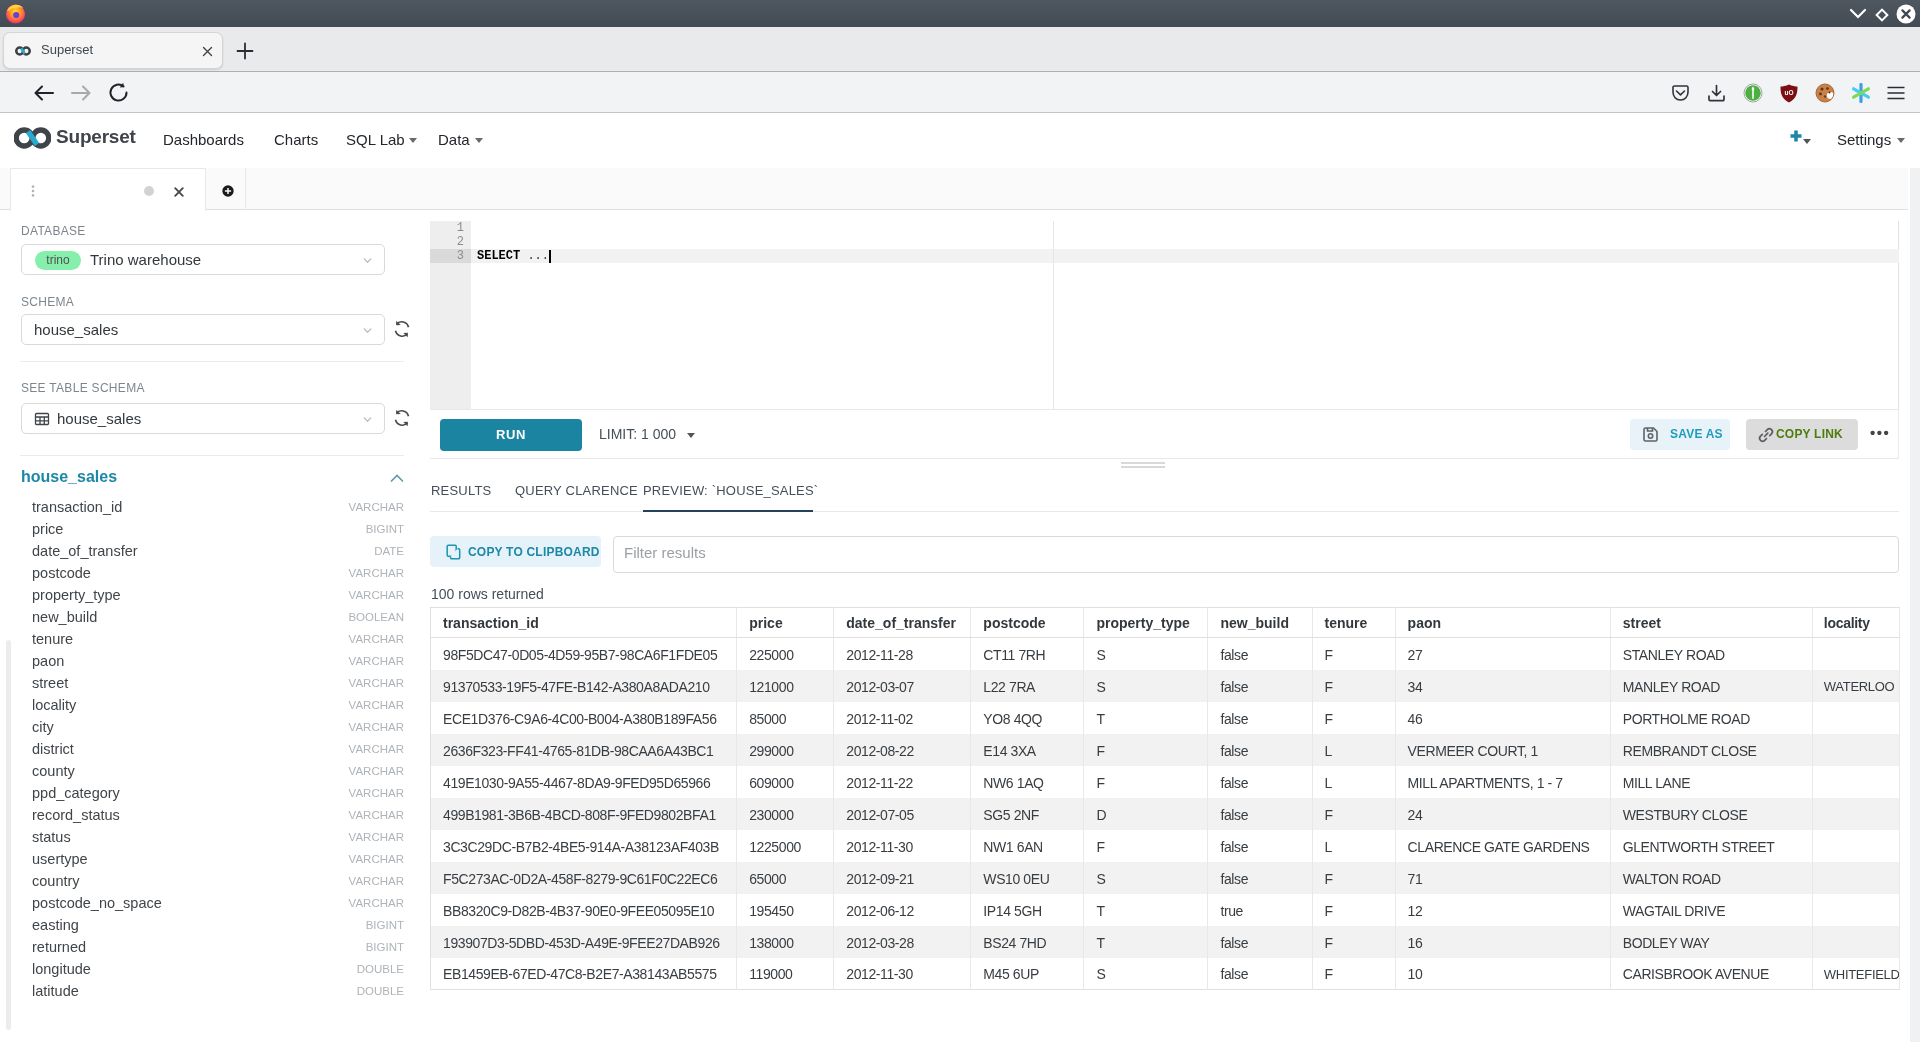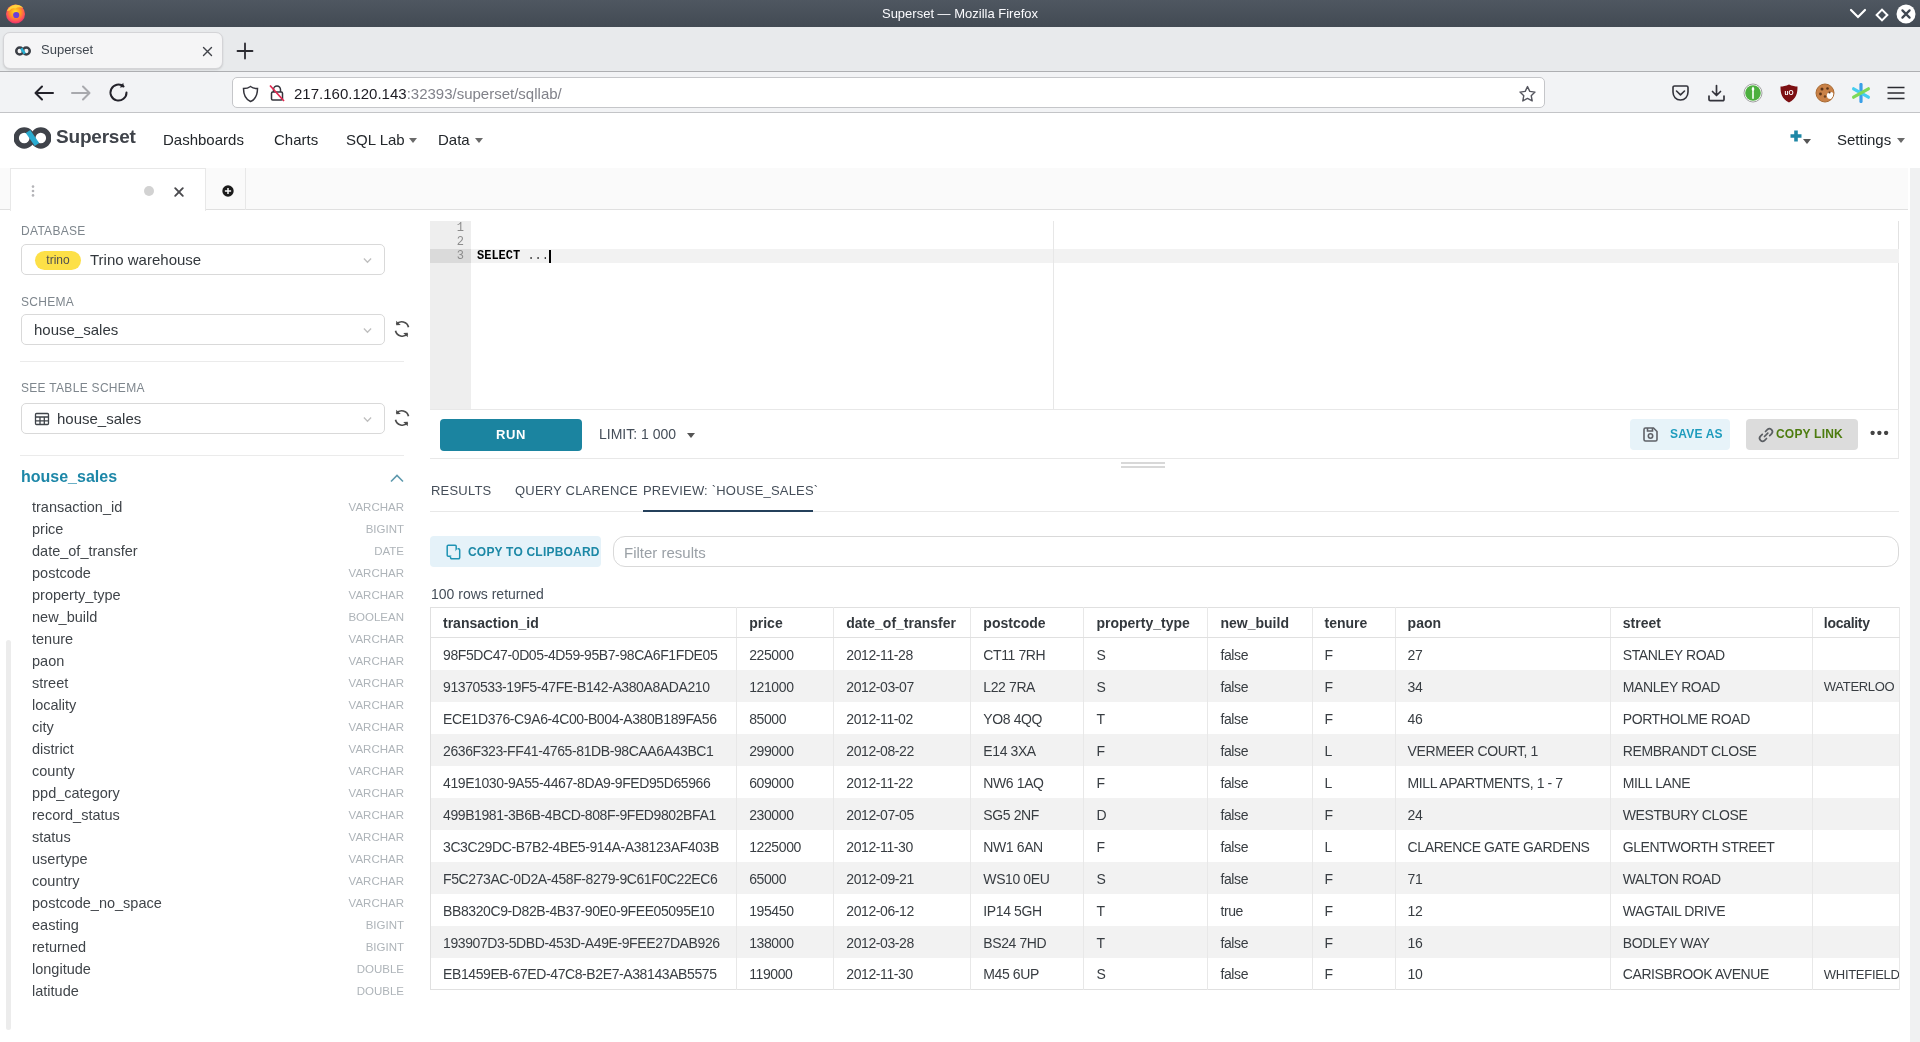--- a/index.html
+++ b/index.html
@@ -49,21 +49,21 @@
 #edtoolbar { white-space:nowrap; left:430px; top:409px; width:1469px; height:50px; background:#fff; border-top:1px solid #e8e8e8; border-bottom:1px solid #e8e8e8; border-right:1px solid #e9e9e9; }
 #runbtn { left:10px; top:9px; width:142px; height:32px; background:#1b84a0; border-radius:4px; color:#fff; font-size:13px; font-weight:bold; text-align:center; line-height:32px; letter-spacing:.6px; }
 #saveas { white-space:nowrap; left:1200px; top:9px; width:100px; height:31px; background:#e7f3f9; border-radius:4px; }
 #copylink { white-space:nowrap; left:1316px; top:9px; width:112px; height:31px; background:#dcdcdc; border-radius:4px; }
 
 #southtabs { left:430px; top:461px; width:1469px; height:51px; }
 .stab { top:22px; white-space:nowrap; font-size:13px; color:#454e59; letter-spacing:.2px; }
 #stabline { left:430px; top:511px; width:1469px; height:1px; background:#e8e8e8; }
 #stabunder { left:643px; top:510px; width:170px; height:2px; background:#24405b; }
 #copyclip { white-space:nowrap; left:430px; top:536px; width:171px; height:31px; background:#e5f2f9; border-radius:4px; }
-#filterbox { left:613px; top:536px; width:1286px; height:31px; background:#fff; border:1px solid #d9d9d9; border-radius:12px;text-decoration:underline; }
+#filterbox { left:613px; top:536px; width:1286px; height:37px; background:#fff; border:1px solid #d9d9d9; border-radius:4px;text-decoration:underline; }
 #rowsret { left:431px; top:586px; font-size:14px; color:#454e59; }
 
 #rtable { left:430px; top:607px; width:1470px; background:#fff; border:1px solid #e0e0e0; border-collapse:collapse; table-layout:fixed; font-size:14px; color:#383d42; }
 #rtable th { height:30px; font-weight:bold; text-align:left; padding:0 0 0 12px; border-right:1px solid #e8e8e8; border-bottom:1px solid #e0e0e0; color:#33383d; overflow:hidden; white-space:nowrap; }
 #rtable td { height:32px; padding:2px 0 0 12px; letter-spacing:-.4px; border-right:1px solid #e8e8e8; overflow:hidden; white-space:nowrap; }
 #rtable tr.odd td { background:#f2f2f2; }
 #rtable td:last-child, #rtable th:last-child { padding-left:11px; font-size:13px; letter-spacing:-.3px; }
 #rtable th:last-child { font-size:14px; }
 </style>
 </head>
@@ -77,21 +77,20 @@
             <stop offset="0%" stop-color="#ffe226"></stop>
             <stop offset="45%" stop-color="#ff9a1e"></stop>
             <stop offset="80%" stop-color="#ff4f5e"></stop>
             <stop offset="100%" stop-color="#e43368"></stop>
           </radialGradient>
         </defs>
     <circle cx="10.5" cy="11" r="9.5" fill="url(#ffg)"></circle>
     <circle cx="11.2" cy="12" r="3.1" fill="#6a3fd8"></circle>
     <path d="M2 8 Q4.5 2.5 10 1.8 Q15 1.4 18.2 4.8 Q13.5 3.4 10.5 5.6 Q7 4.2 4.6 7.4 Q3 7.6 2 8 Z" fill="#ffd23e"></path>
   </svg>
-  <div class="abs" id="titletext">Superset — Mozilla Firefox</div>
   <svg class="abs" style="left:1849px;top:8px" width="18" height="12" viewBox="0 0 18 12">
         <path d="M2 2 L9 9 L16 2" stroke="#fff" stroke-width="2.2" fill="none" stroke-linecap="round"></path>
       </svg>
   <svg class="abs" style="left:1874px;top:7px" width="16" height="16" viewBox="0 0 16 16">
         <rect x="4.2" y="4.2" width="7.6" height="7.6" fill="none" stroke="#fff" stroke-width="2" transform="rotate(45 8 8)"></rect>
       </svg>
   <svg class="abs" style="left:1896px;top:4px" width="20" height="20" viewBox="0 0 20 20">
         <circle cx="10" cy="10" r="9.5" fill="#fff"></circle>
         <path d="M6.4 6.4 L13.6 13.6 M13.6 6.4 L6.4 13.6" stroke="#3e4650" stroke-width="2.2" stroke-linecap="round"></path>
       </svg>
@@ -118,34 +117,20 @@
   <svg class="abs" style="left:31px;top:8px" width="26" height="26" viewBox="0 0 26 26">
         <path d="M22 13 H5 M11 6.5 L4.5 13 L11 19.5" stroke="#23222a" stroke-width="2" fill="none" stroke-linecap="round" stroke-linejoin="round"></path>
       </svg>
   <svg class="abs" style="left:68px;top:8px" width="26" height="26" viewBox="0 0 26 26">
         <path d="M4 13 H21 M15 6.5 L21.5 13 L15 19.5" stroke="#a8a9ad" stroke-width="2" fill="none" stroke-linecap="round" stroke-linejoin="round"></path>
       </svg>
   <svg class="abs" style="left:106px;top:8px" width="25" height="25" viewBox="0 0 25 25">
         <path d="M20.5 12.5 A8 8 0 1 1 17.6 6.4" stroke="#23222a" stroke-width="2" fill="none" stroke-linecap="round"></path>
         <path d="M17.2 2.8 L18 7 L13.8 7.5 Z" fill="#23222a"></path>
       </svg>
-  <div class="abs" id="urlbar">
-    <svg class="abs" style="left:9px;top:7px" width="17" height="18" viewBox="0 0 17 18">
-          <path d="M8.5 1.5 C10.5 3 13 3.6 15.5 3.6 C15.5 9 14.5 14 8.5 16.5 C2.5 14 1.5 9 1.5 3.6 C4 3.6 6.5 3 8.5 1.5 Z" fill="none" stroke="#34343c" stroke-width="1.5"></path>
-        </svg>
-    <svg class="abs" style="left:35px;top:6px" width="18" height="19" viewBox="0 0 18 19">
-      <rect x="3.5" y="8" width="11" height="8" rx="1.2" fill="none" stroke="#34343c" stroke-width="1.5"></rect>
-      <path d="M5.5 8 V5.5 A3.5 3.5 0 0 1 12.5 5.5 V8" fill="none" stroke="#34343c" stroke-width="1.5"></path>
-      <path d="M2 1.5 L16 17" stroke="#e22850" stroke-width="1.7"></path>
-    </svg>
-    <div class="abs" id="urltext">217.160.120.143<span class="gray">:32393/superset/sqllab/</span></div>
-    <svg class="abs" style="left:1285px;top:7px" width="19" height="18" viewBox="0 0 19 18">
-          <path d="M9.5 1.6 L11.8 6.4 L17 7.1 L13.2 10.7 L14.2 15.9 L9.5 13.4 L4.8 15.9 L5.8 10.7 L2 7.1 L7.2 6.4 Z" fill="none" stroke="#55565e" stroke-width="1.4" stroke-linejoin="round"></path>
-        </svg>
-  </div>
 
   <svg class="abs" style="left:1670px;top:11px" width="21" height="21" viewBox="0 0 21 21">
         <path d="M3 4.5 A1.5 1.5 0 0 1 4.5 3 H16.5 A1.5 1.5 0 0 1 18 4.5 V9 C18 13.5 15 17 10.5 17 C6 17 3 13.5 3 9 Z" fill="none" stroke="#33333b" stroke-width="1.6"></path>
         <path d="M6.5 8 L10.5 11.8 L14.5 8" fill="none" stroke="#33333b" stroke-width="1.6" stroke-linecap="round" stroke-linejoin="round"></path>
       </svg>
   <svg class="abs" style="left:1706px;top:11px" width="21" height="21" viewBox="0 0 21 21">
         <path d="M10.5 2.5 V12 M6.5 8.5 L10.5 12.5 L14.5 8.5" stroke="#33333b" stroke-width="1.7" fill="none" stroke-linecap="round" stroke-linejoin="round"></path>
         <path d="M3 13 V16.5 A1.2 1.2 0 0 0 4.2 17.7 H16.8 A1.2 1.2 0 0 0 18 16.5 V13" stroke="#33333b" stroke-width="1.7" fill="none" stroke-linecap="round"></path>
       </svg>
   <svg class="abs" style="left:1743px;top:11px" width="20" height="20" viewBox="0 0 20 20">
@@ -223,21 +208,21 @@
     <svg class="abs" style="left:16px;top:16.5px" width="12" height="12" viewBox="0 0 12 12">
           <circle cx="6" cy="6" r="5.7" fill="#1b1b1b"></circle>
           <path d="M6 2.9 V9.1 M2.9 6 H9.1" stroke="#fafafa" stroke-width="1.5"></path>
         </svg>
   </div>
 </div>
 
 <div class="abs" id="leftpanel">
   <div class="abs fieldlabel" style="top:8px">DATABASE</div>
   <div class="abs selbox" style="top:28px">
-    <div class="abs" style="left:13px;top:6px;width:46px;height:19px;background:#fde047;border-radius:10px;font-size:12px;color:#515151;text-align:center;line-height:19px">trino</div>
+    <div class="abs" style="left:13px;top:6px;width:46px;height:19px;background:#86efac;border-radius:10px;font-size:12px;color:#515151;text-align:center;line-height:19px">trino</div>
     <div class="abs" style="left:68px;top:6px;font-size:15px;color:#33383d">Trino warehouse</div>
     <svg class="abs chev" viewBox="0 0 10 10">
           <path d="M1 2.8 L5 7 L9 2.8" fill="none" stroke="#bfbfbf" stroke-width="1.4"></path>
         </svg>
   </div>
   <div class="abs fieldlabel" style="top:79px">SCHEMA</div>
   <div class="abs selbox" style="top:98px">
     <div class="abs" style="left:12px;top:6px;font-size:15px;color:#33383d">house_sales</div>
     <svg class="abs chev" viewBox="0 0 10 10">
           <path d="M1 2.8 L5 7 L9 2.8" fill="none" stroke="#bfbfbf" stroke-width="1.4"></path>

